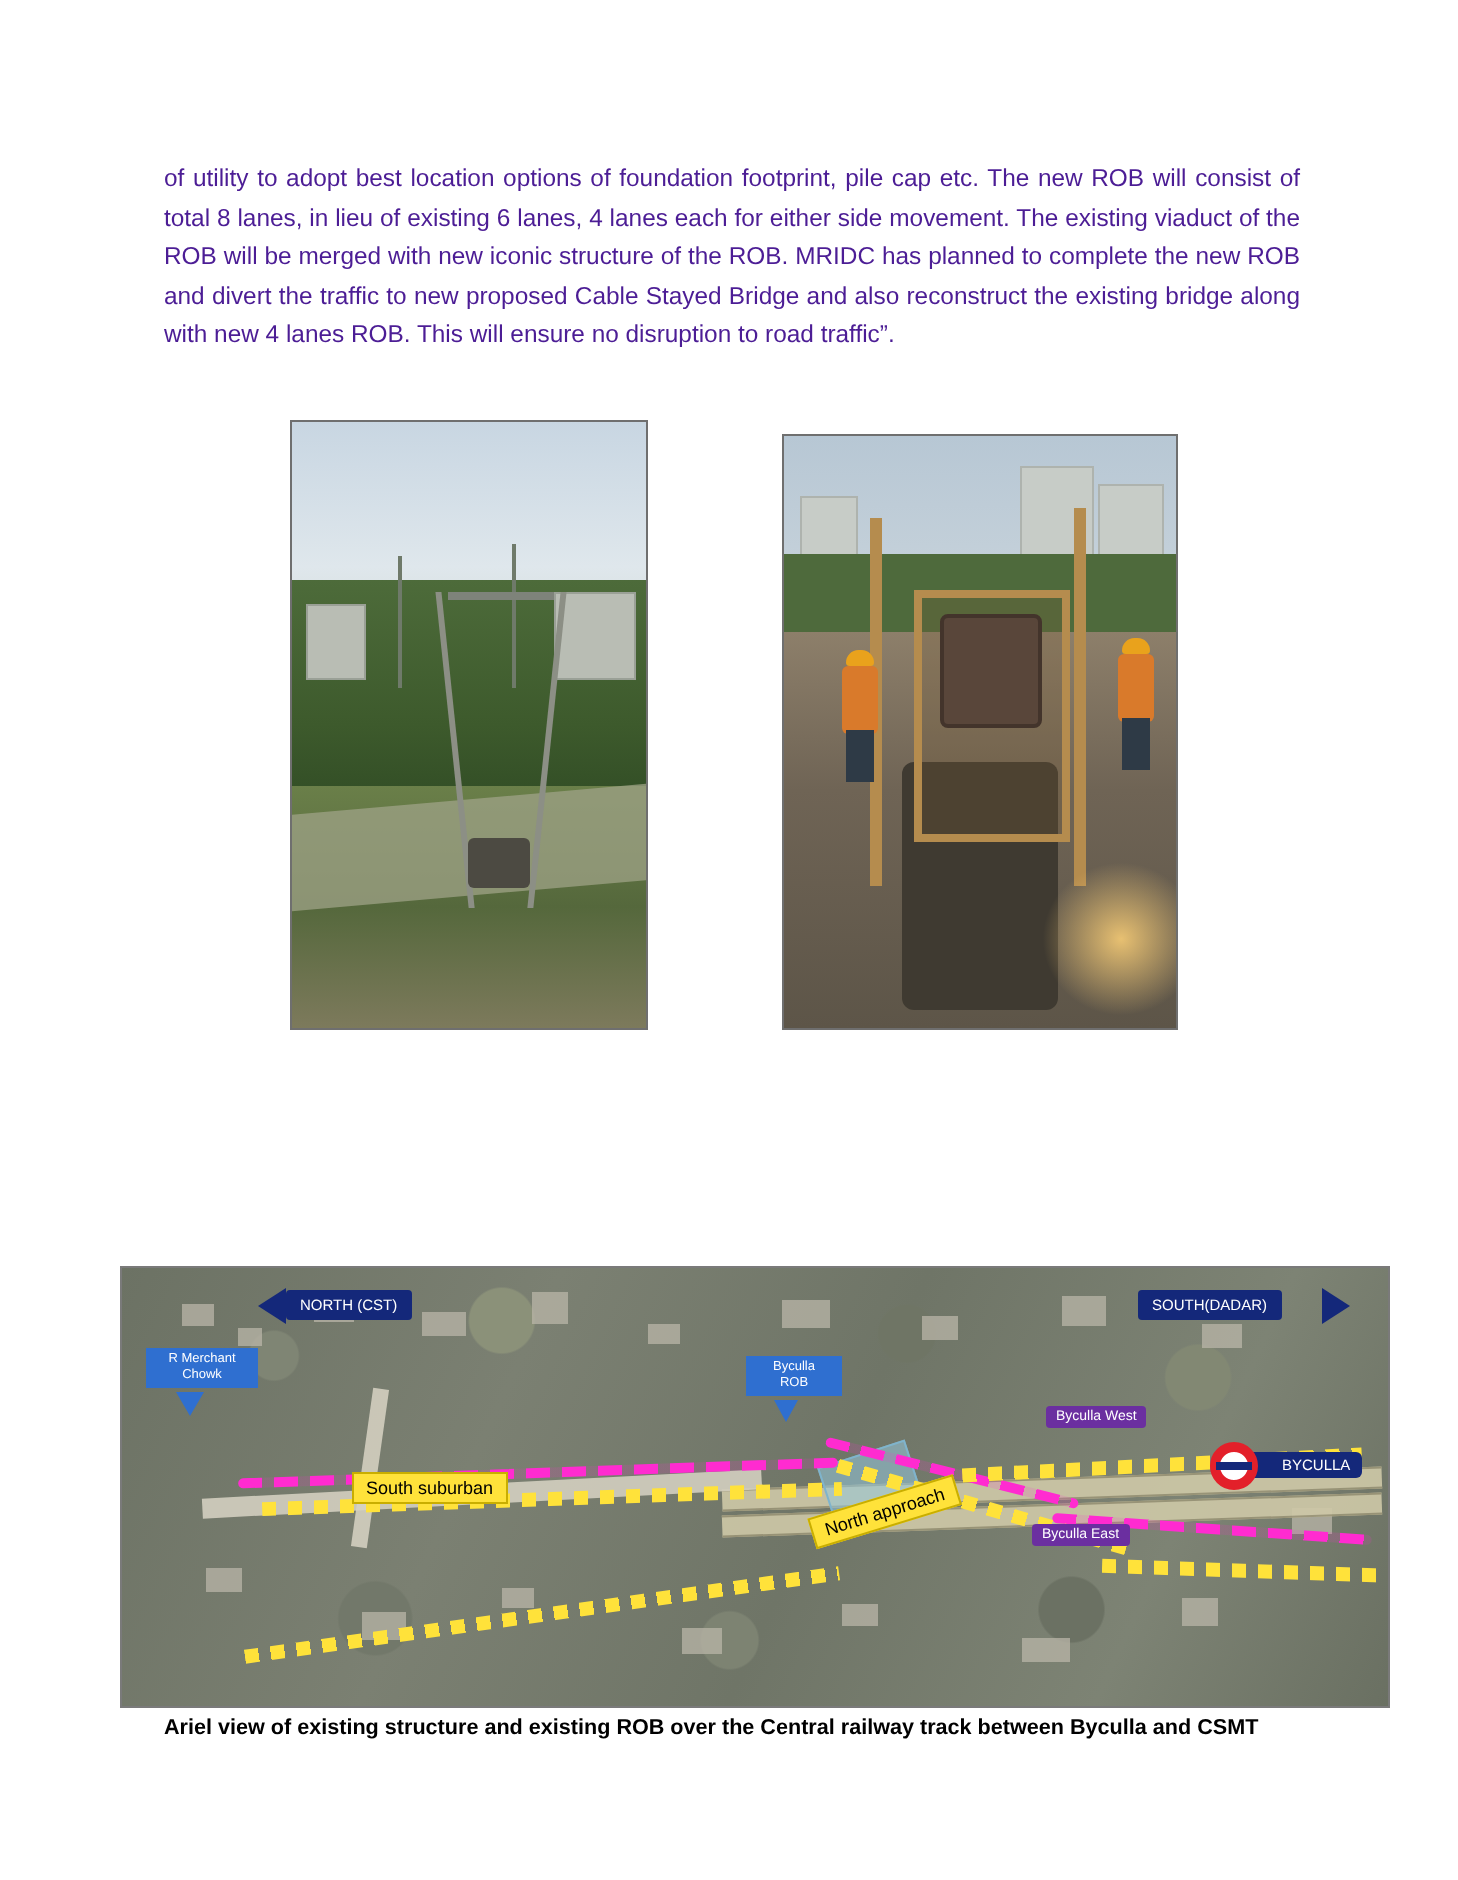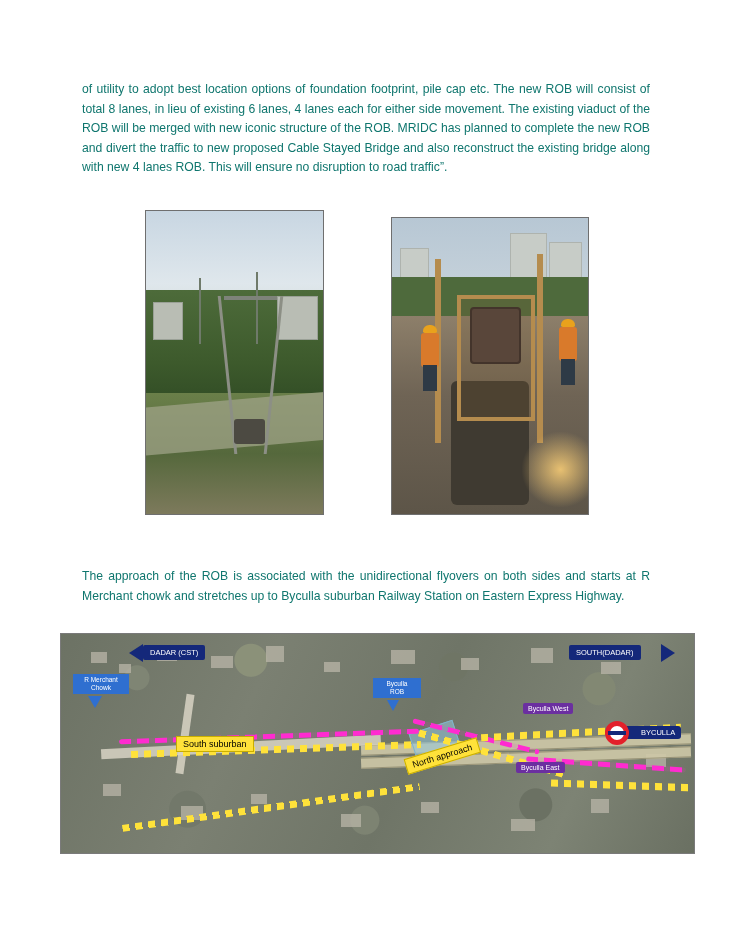--- a/index.html
+++ b/index.html
@@ -20,21 +20,21 @@
     left: 0; top: 0;
     width: 729px;
     height: 940px;
     background: #fff;
   }
   .para {
     position: absolute;
     font-size: 12.2px;
     line-height: 19.6px;
     text-align: justify;
-    color: #0f766e;
+    color: #4c1d95;
   }
   #para1 { left: 82px; top: 80px; width: 568px; }
   #para2 { left: 82px; top: 567px; width: 568px; }
 
   
   .photo-row {
     position: absolute;
     left: 82px;
     top: 210px;
     width: 568px;
@@ -373,21 +373,20 @@
         <div class="helmet"></div>
         <div class="body"></div>
         <div class="legs"></div>
       </div>
       <div class="rp-glow"></div>
     </div>
 
   </div>
 
 
-  <div class="para" id="para2">The approach of the ROB is associated with the unidirectional flyovers on both sides and starts at R Merchant chowk and stretches up to Byculla suburban Railway Station on Eastern Express Highway.</div>
 
   <div class="map-wrap">
     <div class="map-bg"></div>
 
     <div class="bldg-speck" style="left:30px;top:18px;width:16px;height:11px;"></div>
     <div class="bldg-speck" style="left:58px;top:30px;width:12px;height:9px;"></div>
     <div class="bldg-speck" style="left:96px;top:14px;width:20px;height:13px;"></div>
     <div class="bldg-speck" style="left:150px;top:22px;width:22px;height:12px;"></div>
     <div class="bldg-speck" style="left:205px;top:12px;width:18px;height:16px;"></div>
     <div class="bldg-speck" style="left:263px;top:28px;width:16px;height:10px;"></div>
@@ -416,21 +415,21 @@
     <div class="pink-line" style="left:350px;top:100px;width:130px;transform:rotate(14deg);"></div>
     <div class="pink-line" style="left:465px;top:128px;width:160px;transform:rotate(4deg);"></div>
 
     <div class="flyover-yellow" style="left:70px;top:112px;width:290px;transform:rotate(-2deg);"></div>
     <div class="flyover-yellow" style="left:60px;top:170px;width:300px;transform:rotate(-8deg);"></div>
     <div class="flyover-yellow" style="left:355px;top:116px;width:150px;transform:rotate(16deg);"></div>
     <div class="flyover-yellow" style="left:490px;top:148px;width:150px;transform:rotate(2deg);"></div>
     <div class="flyover-yellow" style="left:420px;top:95px;width:200px;transform:rotate(-3deg);"></div>
 
     <div class="tri-left" style="left:68px;top:10px;"></div>
-    <div class="arrow-box" style="left:82px;top:11px;">DADAR (CST)</div>
+    <div class="arrow-box" style="left:82px;top:11px;">NORTH (CST)</div>
 
     <div class="arrow-box" style="left:508px;top:11px;">SOUTH(DADAR)</div>
     <div class="tri-right" style="left:600px;top:10px;"></div>
 
     <div class="chowk-box" style="left:12px;top:40px;width:48px;">R Merchant<br>Chowk</div>
     <div class="chowk-point" style="left:27px;top:62px;"></div>
 
     <div class="chowk-box" style="left:312px;top:44px;width:40px;">Byculla<br>ROB</div>
     <div class="rob-point" style="left:326px;top:66px;"></div>
 
@@ -439,14 +438,15 @@
 
     <div class="metro-badge" style="left:556px;top:92px;">
       <span class="metro-ring"></span>
       <span>BYCULLA</span>
     </div>
 
     <div class="approach-tag" style="left:115px;top:102px;">South suburban</div>
     <div class="approach-tag rot" style="left:345px;top:125px;">North approach</div>
   </div>
 
+  <div class="caption" id="map-caption">Ariel view of existing structure and existing ROB over the Central railway track between Byculla and CSMT</div>
 
 </div>
 
 </body></html>

